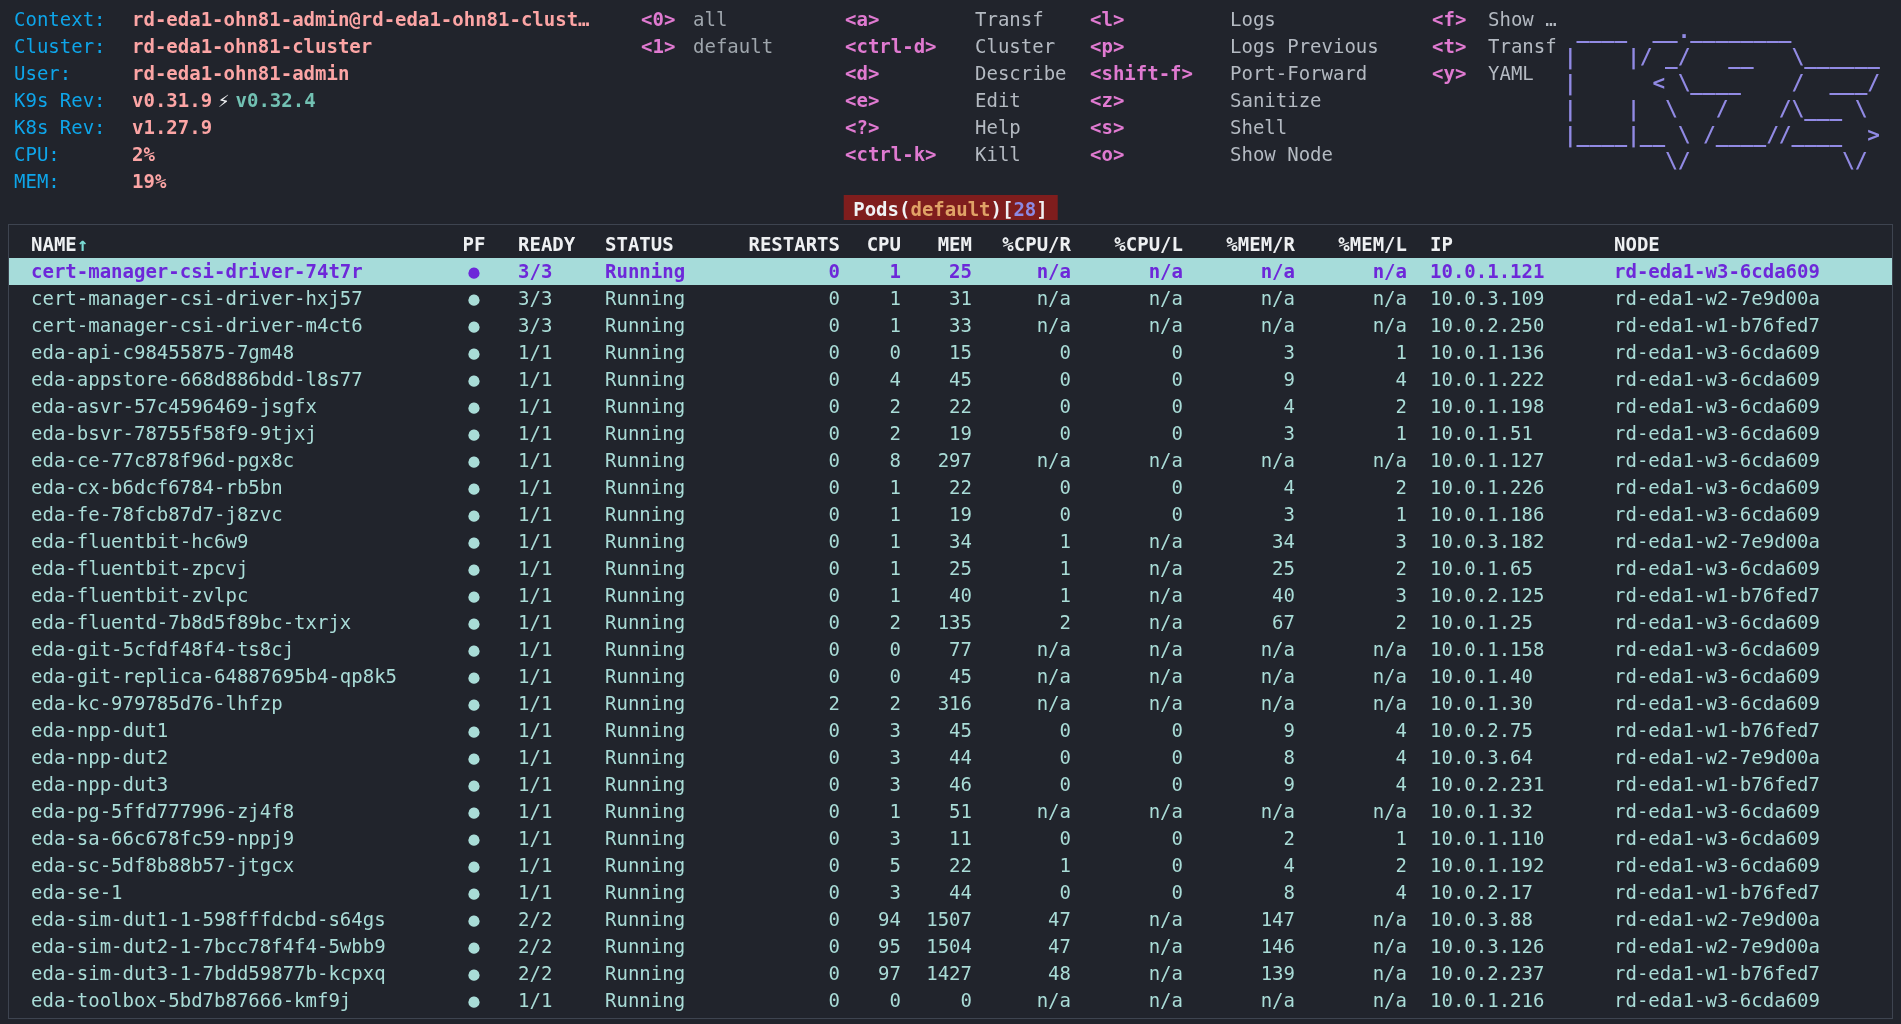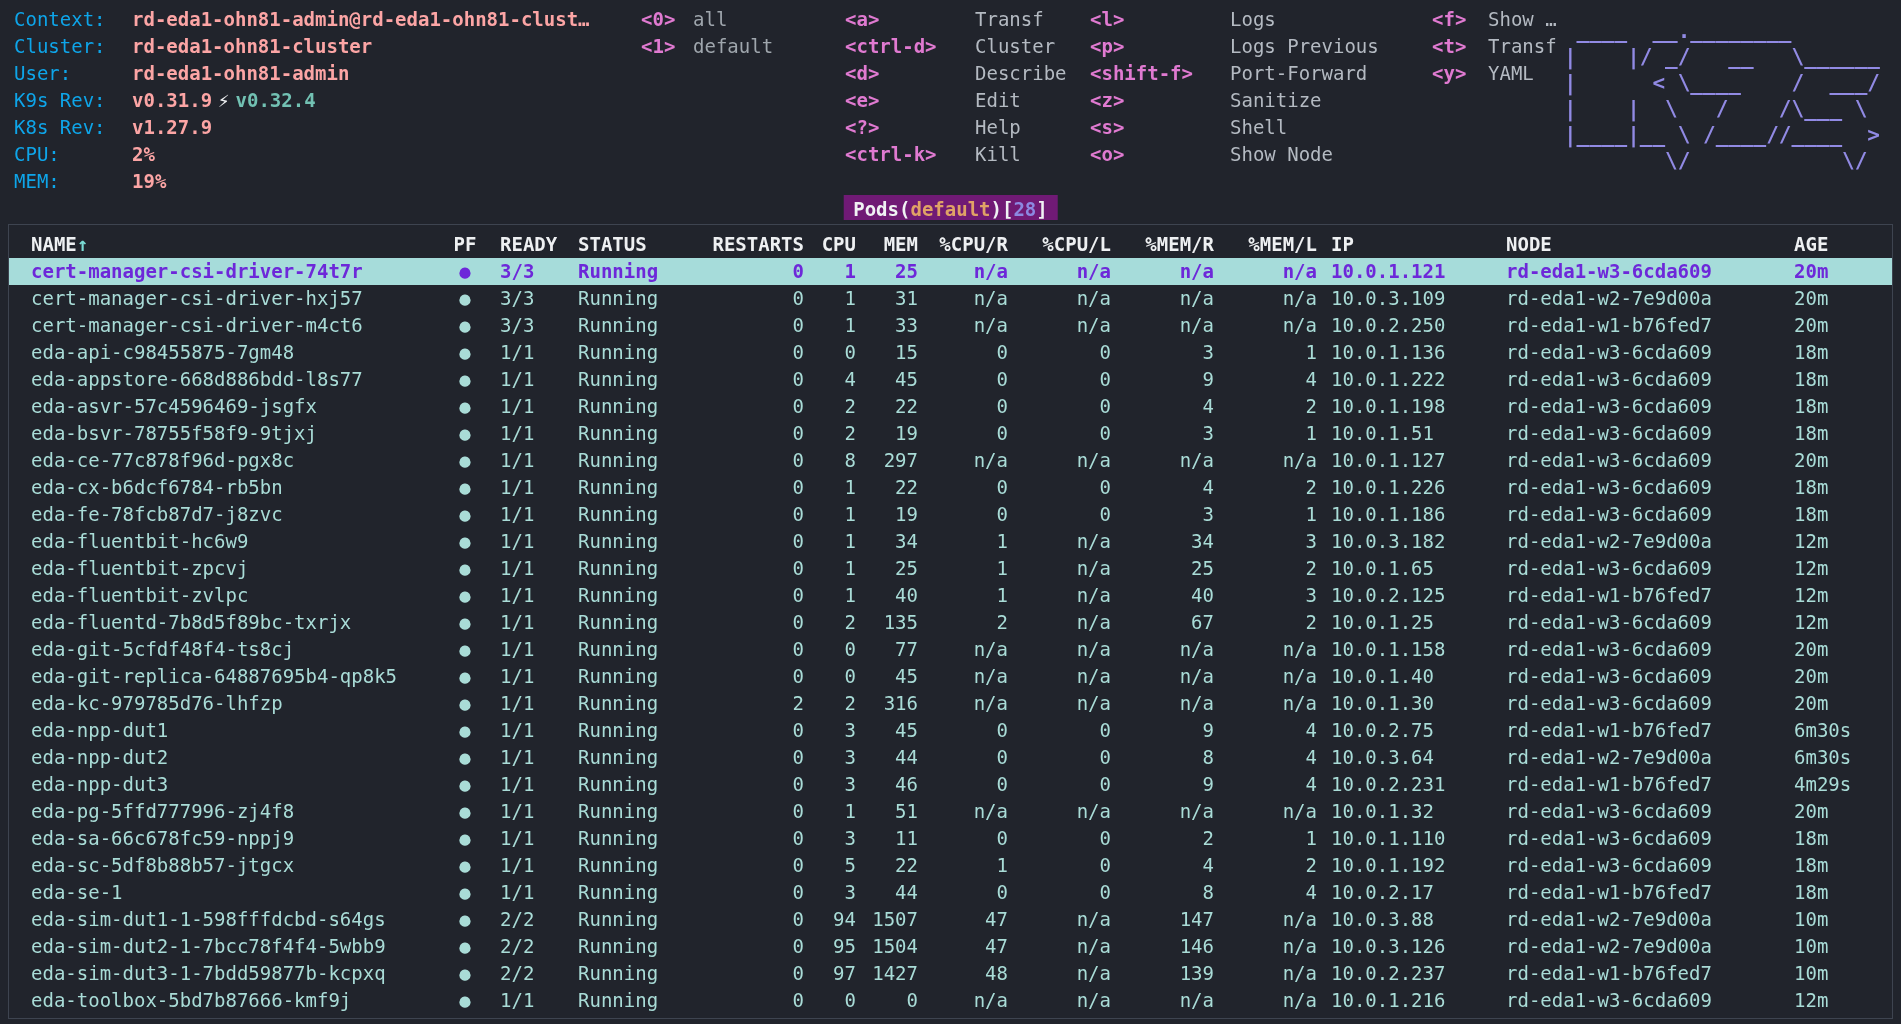--- a/index.html
+++ b/index.html
@@ -42,35 +42,36 @@
 
   
   .table-panel {
     position: relative;
     margin: 0 8px;
     height: 795px;
     border: 1px solid #3e4450;
   }
   .title-badge {
     position: absolute; top: -30px; left: 50%; transform: translateX(-50%);
-    background: #701a75;
+    background: #7f1d1d;
     padding: 1px 10px;
     height: 25px; line-height: 27px;
     font-weight: bold; white-space: pre;
   }
   .t-white { color: #f0f2f4; }
   .t-orange { color: #e0a266; }
   .t-count { color: #8c88e2; }
 
   .trow {
     display: grid;
     grid-template-columns: 435px 42px 78px 135px 105px 52px 62px 90px 103px 103px 103px 175px 288px 1fr;
     height: 27px; line-height: 27px;
     align-items: center;
     white-space: pre;
+    gap: 9px;
   }
   .cell { overflow: hidden; }
   .ar { text-align: right; }
   .ac { text-align: center; }
   .c0 { padding-left: 22px; }
   .c2, .c3 { padding-left: 14px; }
   .c11, .c12, .c13 { padding-left: 14px; }
 
   .thead { margin-top: 6px; color: #eef0f2; font-weight: bold; }
   .sort-arrow { color: #7adbd4; }

